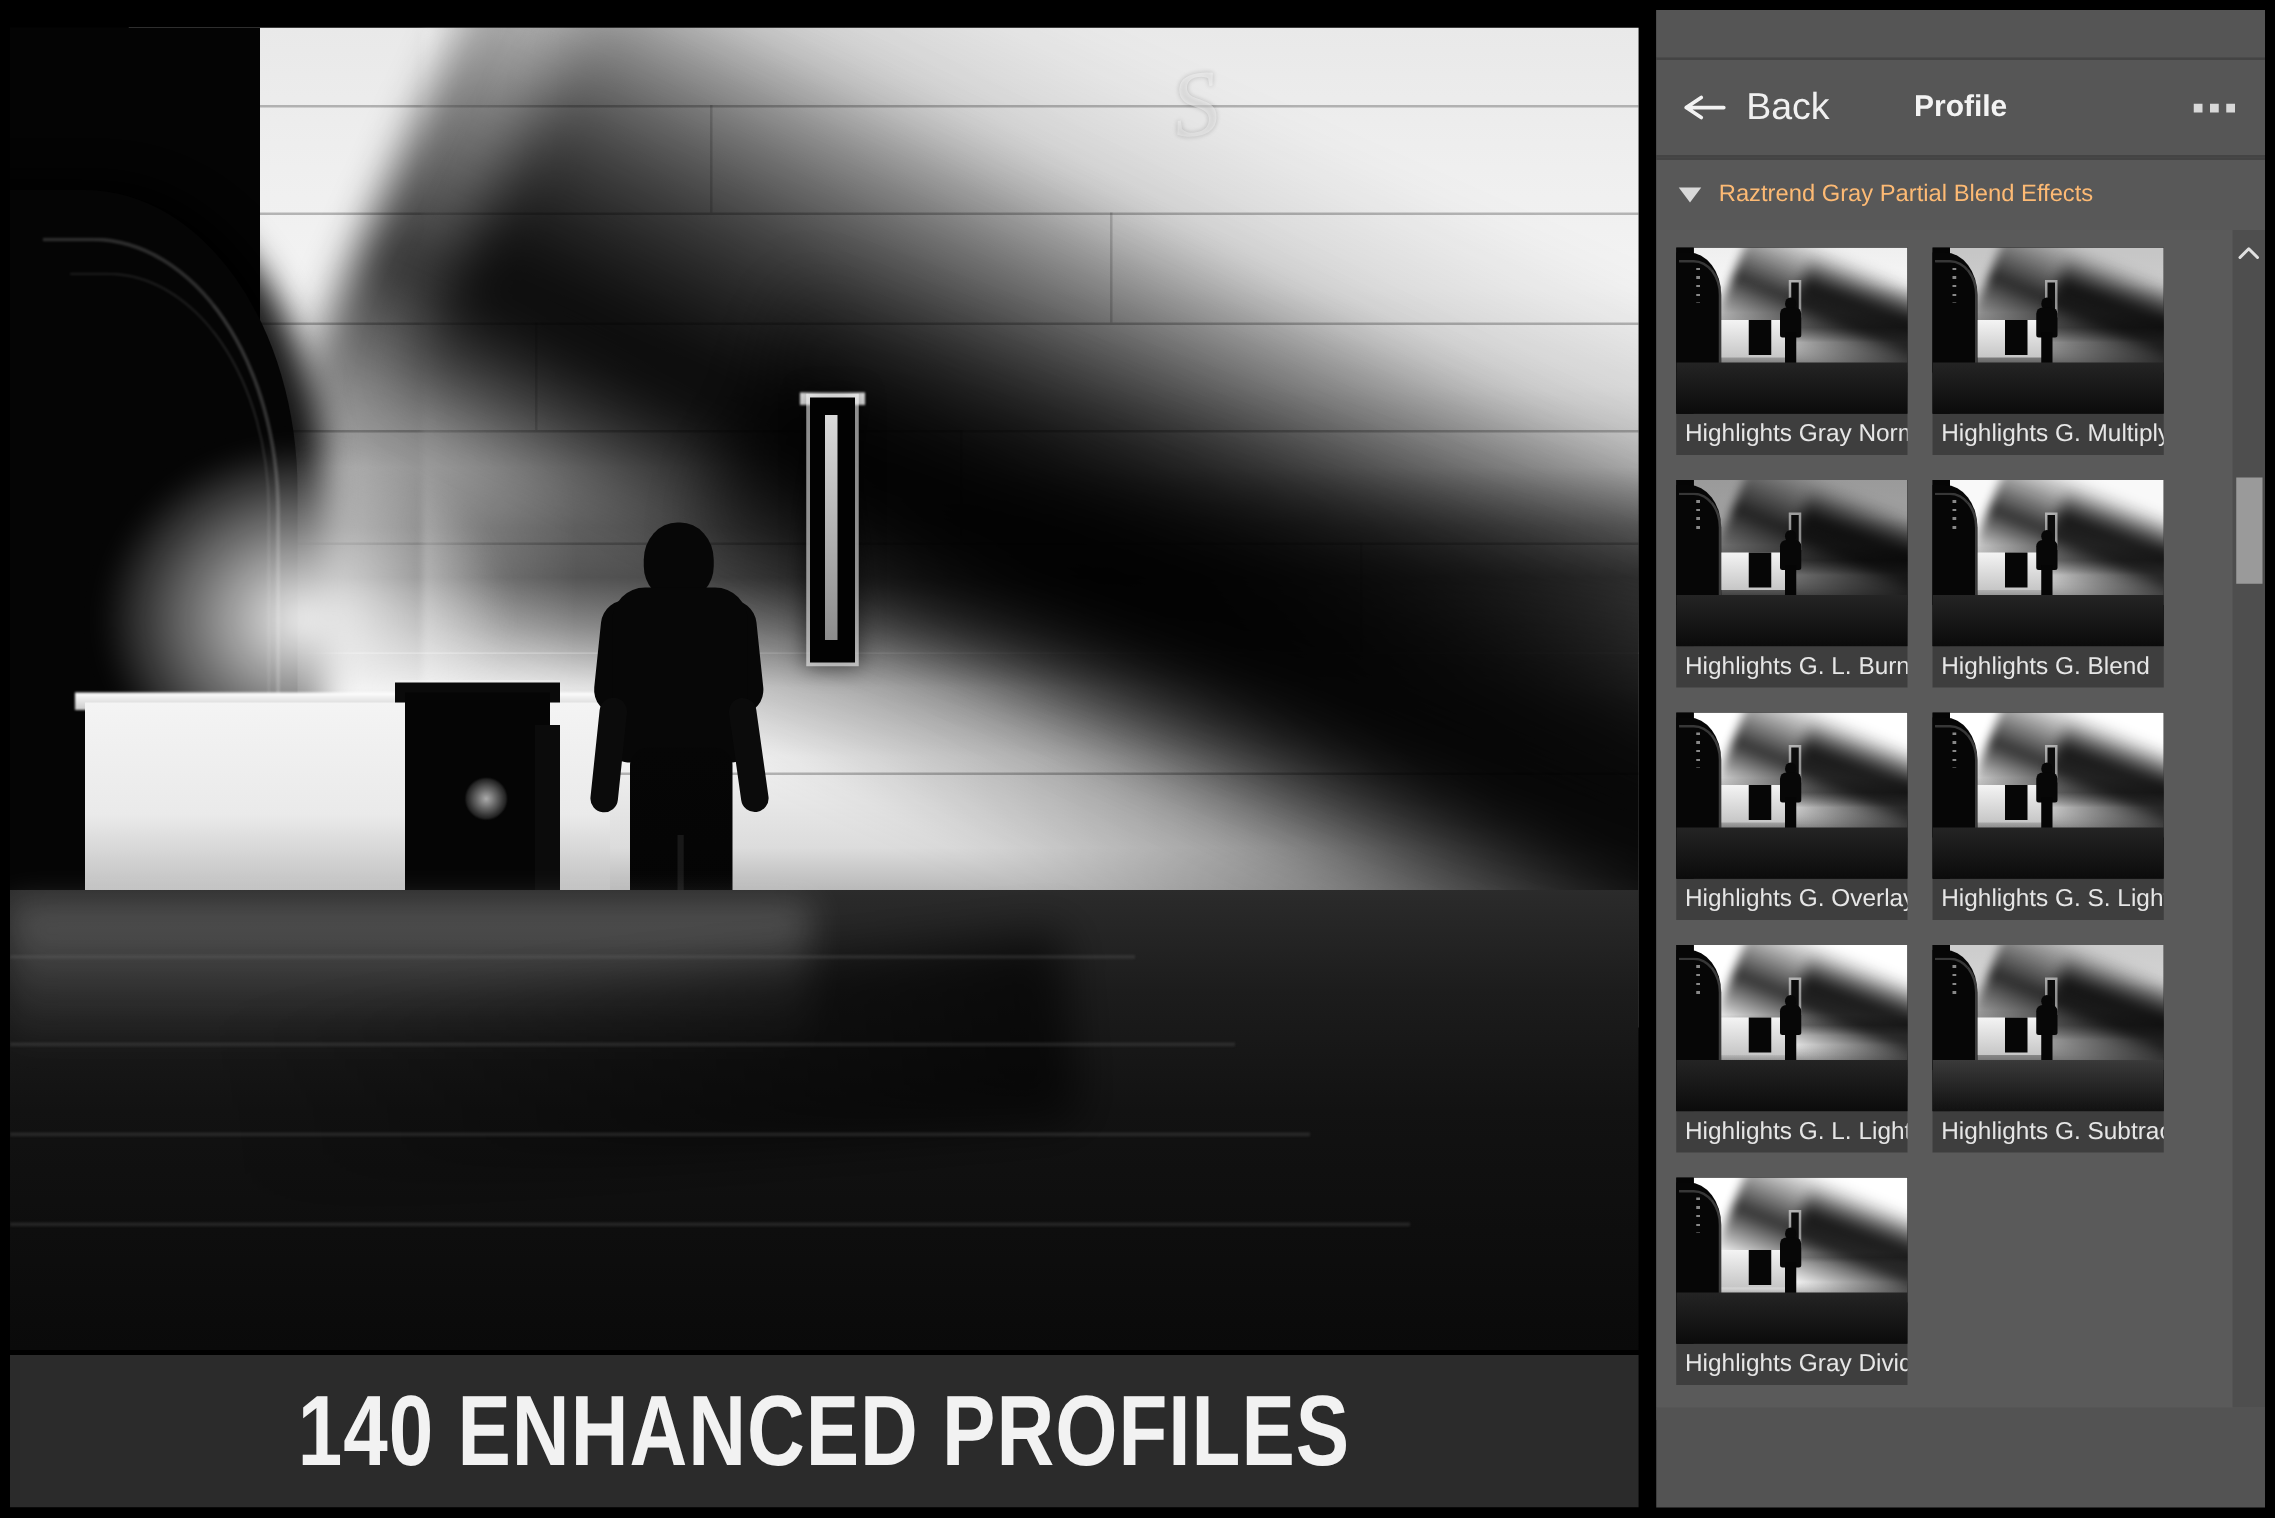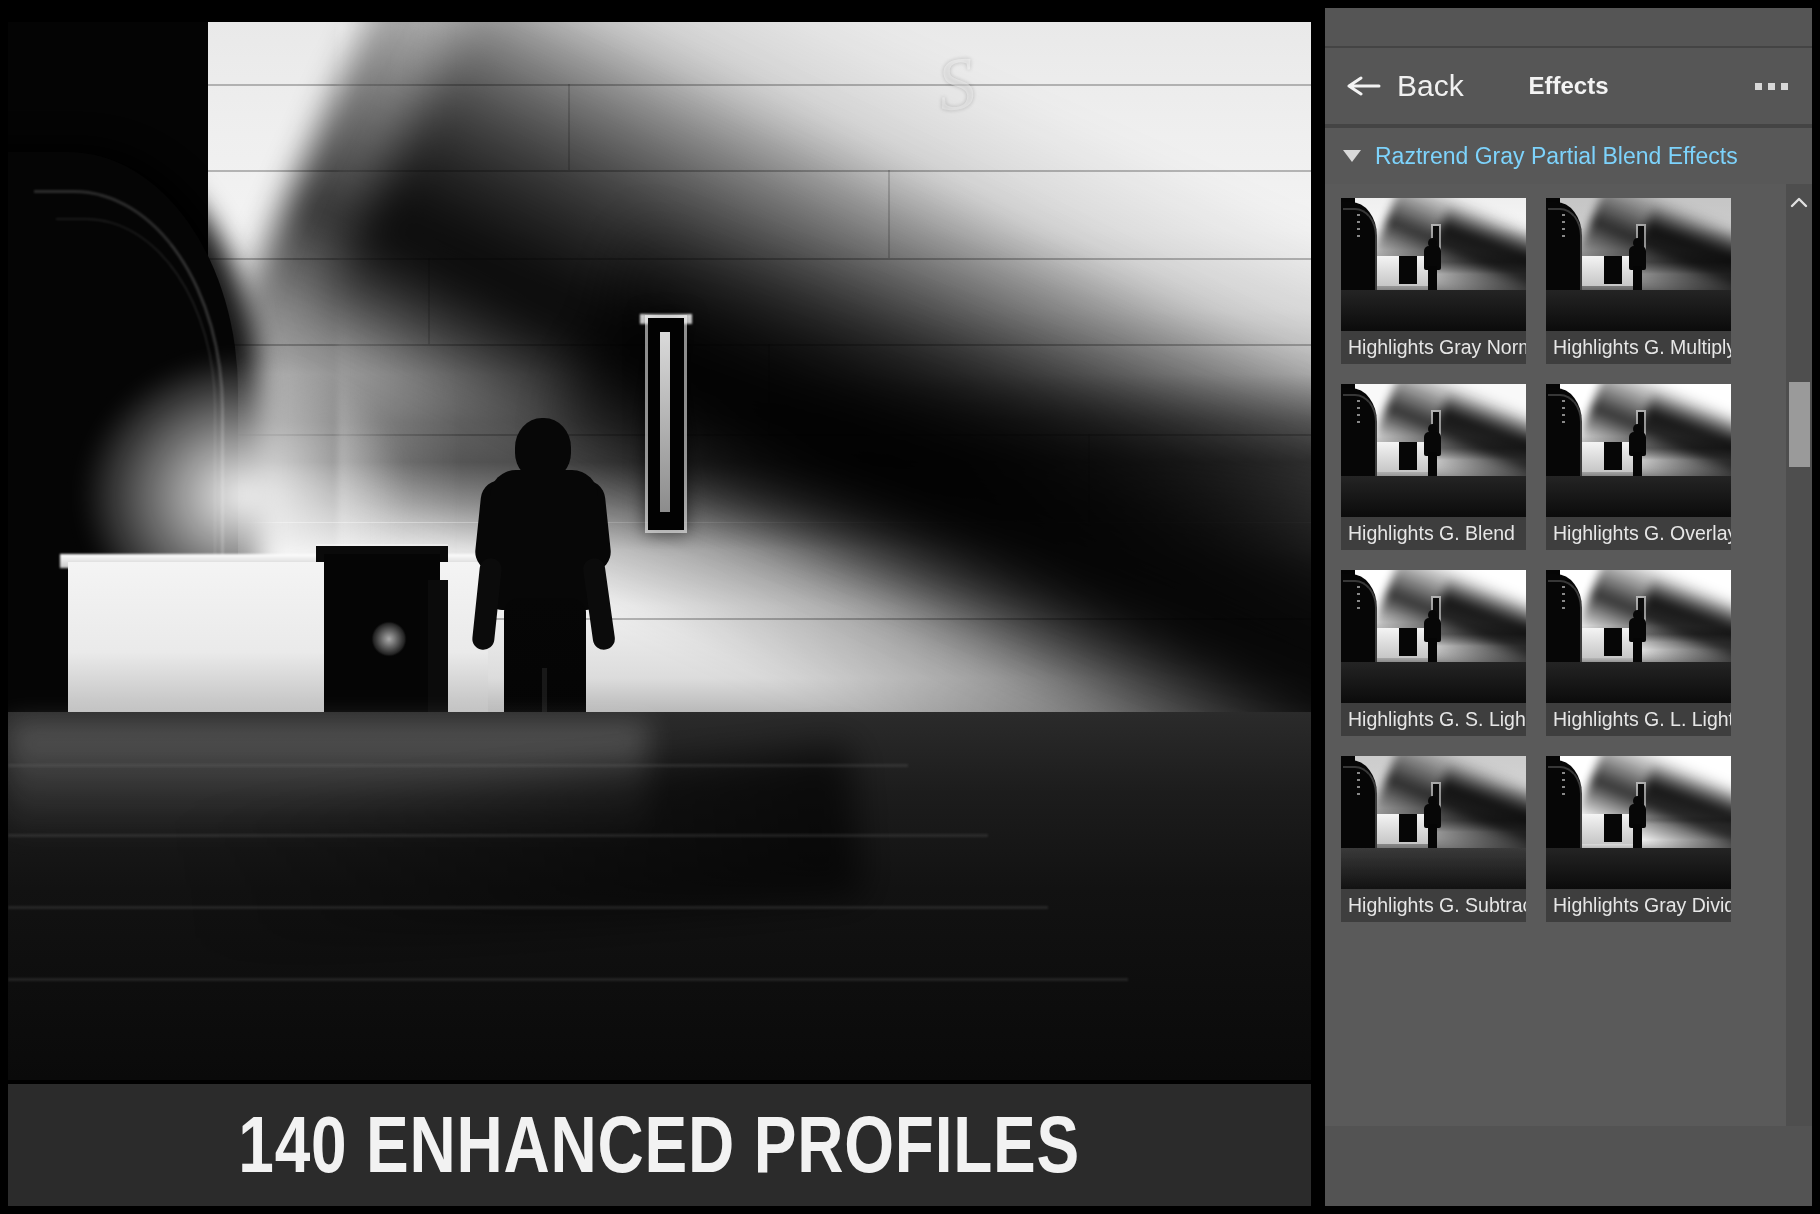--- a/index.html
+++ b/index.html
@@ -245,21 +245,21 @@
     position:absolute; left:50%; bottom:-4px; width:18px; height:5px;
     background:#cfcfcf; transform:translateX(-50%);
   }
 
   .p-group{
     height:56px; background:#585858; display:flex; align-items:center;
     padding-left:18px; gap:14px; position:relative;
   }
   .p-caret{ width:0;height:0; border-left:9px solid transparent;
     border-right:9px solid transparent; border-top:12px solid #d9d9d9; }
-  .p-group-label{ color:#7dd3fc; font-size:23px; }
+  .p-group-label{ color:#fdba74; font-size:19px; }
 
   
   .p-gridwrap{
     position:relative; height:942px; background:#5a5a5a; overflow:hidden;
   }
   .p-grid{
     display:grid; grid-template-columns:repeat(2, 185px);
     gap:20px 20px; padding:14px 0 0 16px;
   }
   .thumb{ width:185px; cursor:pointer; }
@@ -414,21 +414,21 @@
 
     <div class="p-header">
       <div class="p-back">
         <span>
           <svg width="34" height="22" viewBox="0 0 34 22">
             <path d="M2 11 L14 3 M2 11 L14 19 M2 11 L32 11" stroke="#f2f2f2" stroke-width="3" fill="none" stroke-linecap="round" stroke-linejoin="round"></path>
           </svg>
         </span>
         <span class="p-back-label">Back</span>
       </div>
-      <div class="p-title">Effects</div>
+      <div class="p-title">Profile</div>
       <div class="p-dots">
         <i></i>
         <i></i>
         <i></i>
       </div>
     </div>
 
     <div class="p-divider"></div>
 
 
@@ -475,20 +475,41 @@
                 <div class="t-body"></div>
                 <div class="t-leg"></div>
               </div>
               <div class="t-side"></div>
               <div class="t-arch"></div>
               <div class="t-archrim"></div>
               <div class="t-dots"></div>
               <div class="t-floor"></div>
             </div>
             <div class="thumb-cap">Highlights G. Multiply</div>
+          </div>
+          <div class="thumb v-lburn">
+            <div class="thumb-img">
+              <div class="t-wall"></div>
+              <div class="t-shadow"></div>
+              <div class="t-shadow2"></div>
+              <div class="t-slot"></div>
+              <div class="t-plinth"></div>
+              <div class="t-bin"></div>
+              <div class="t-man">
+                <div class="t-head"></div>
+                <div class="t-body"></div>
+                <div class="t-leg"></div>
+              </div>
+              <div class="t-side"></div>
+              <div class="t-arch"></div>
+              <div class="t-archrim"></div>
+              <div class="t-dots"></div>
+              <div class="t-floor"></div>
+            </div>
+            <div class="thumb-cap">Highlights G. L. Burn</div>
           </div>
           <div class="thumb v-screen">
             <div class="thumb-img">
               <div class="t-wall"></div>
               <div class="t-shadow"></div>
               <div class="t-shadow2"></div>
               <div class="t-slot"></div>
               <div class="t-plinth"></div>
               <div class="t-bin"></div>
               <div class="t-man">

